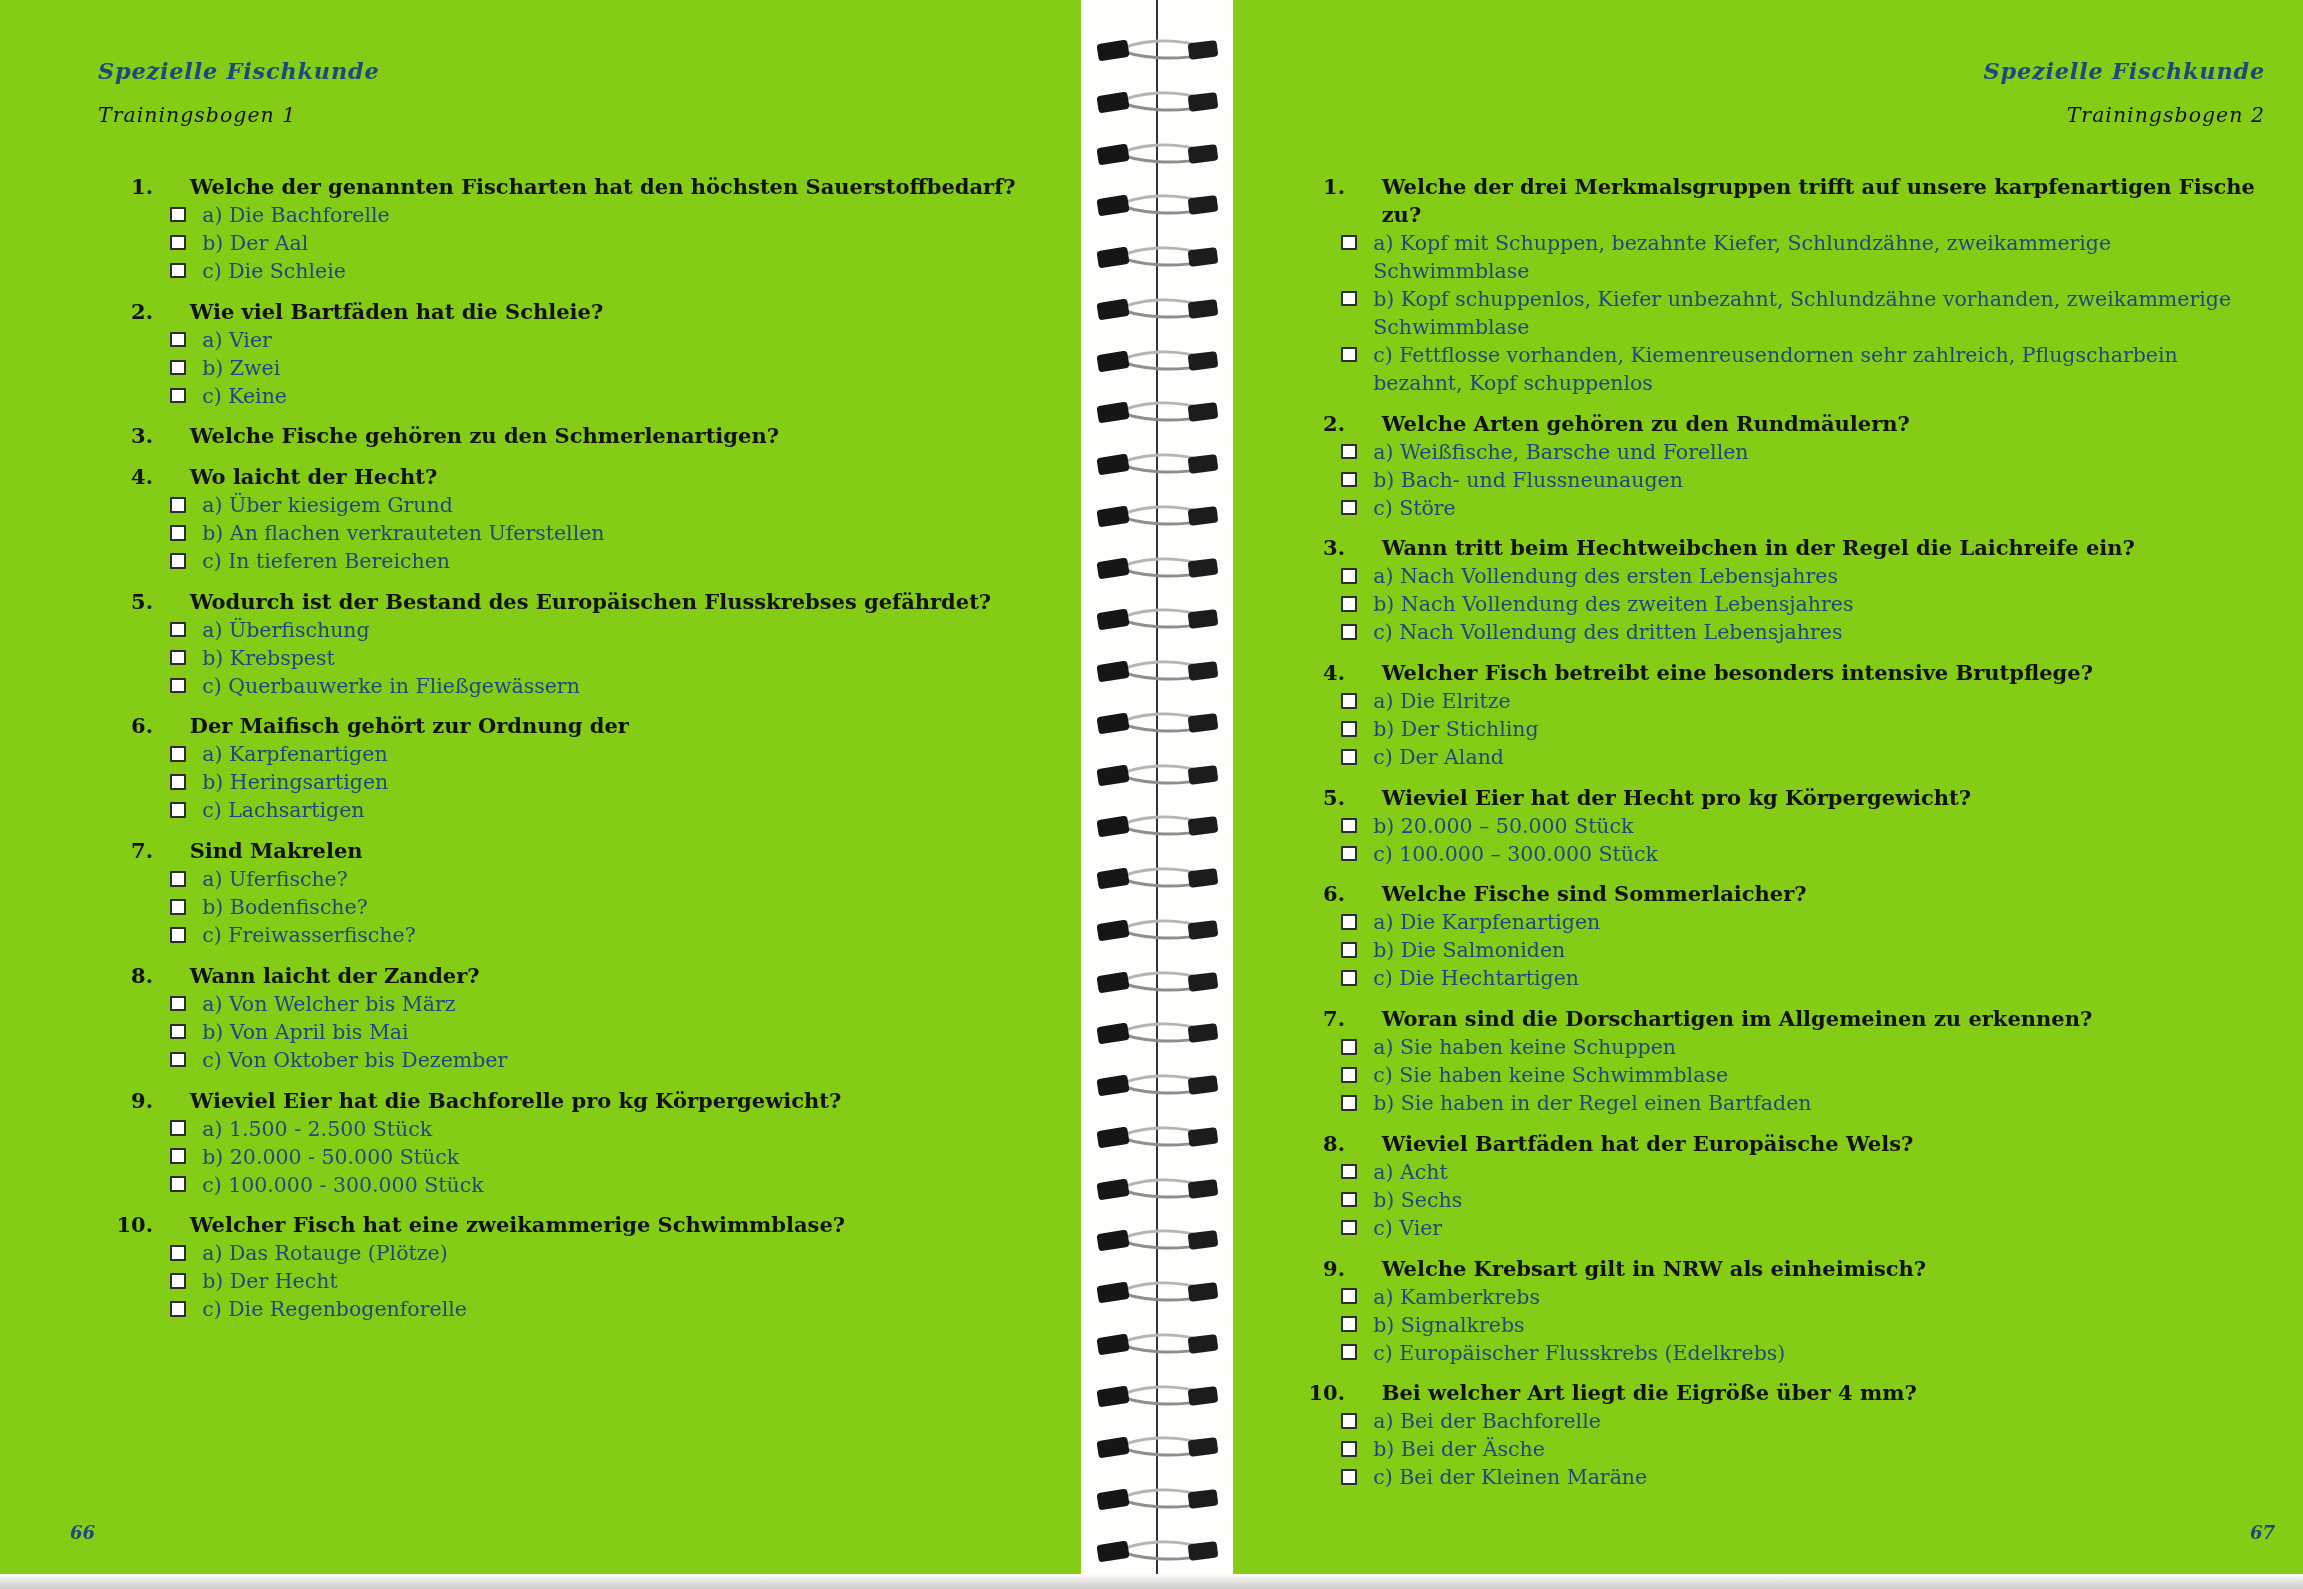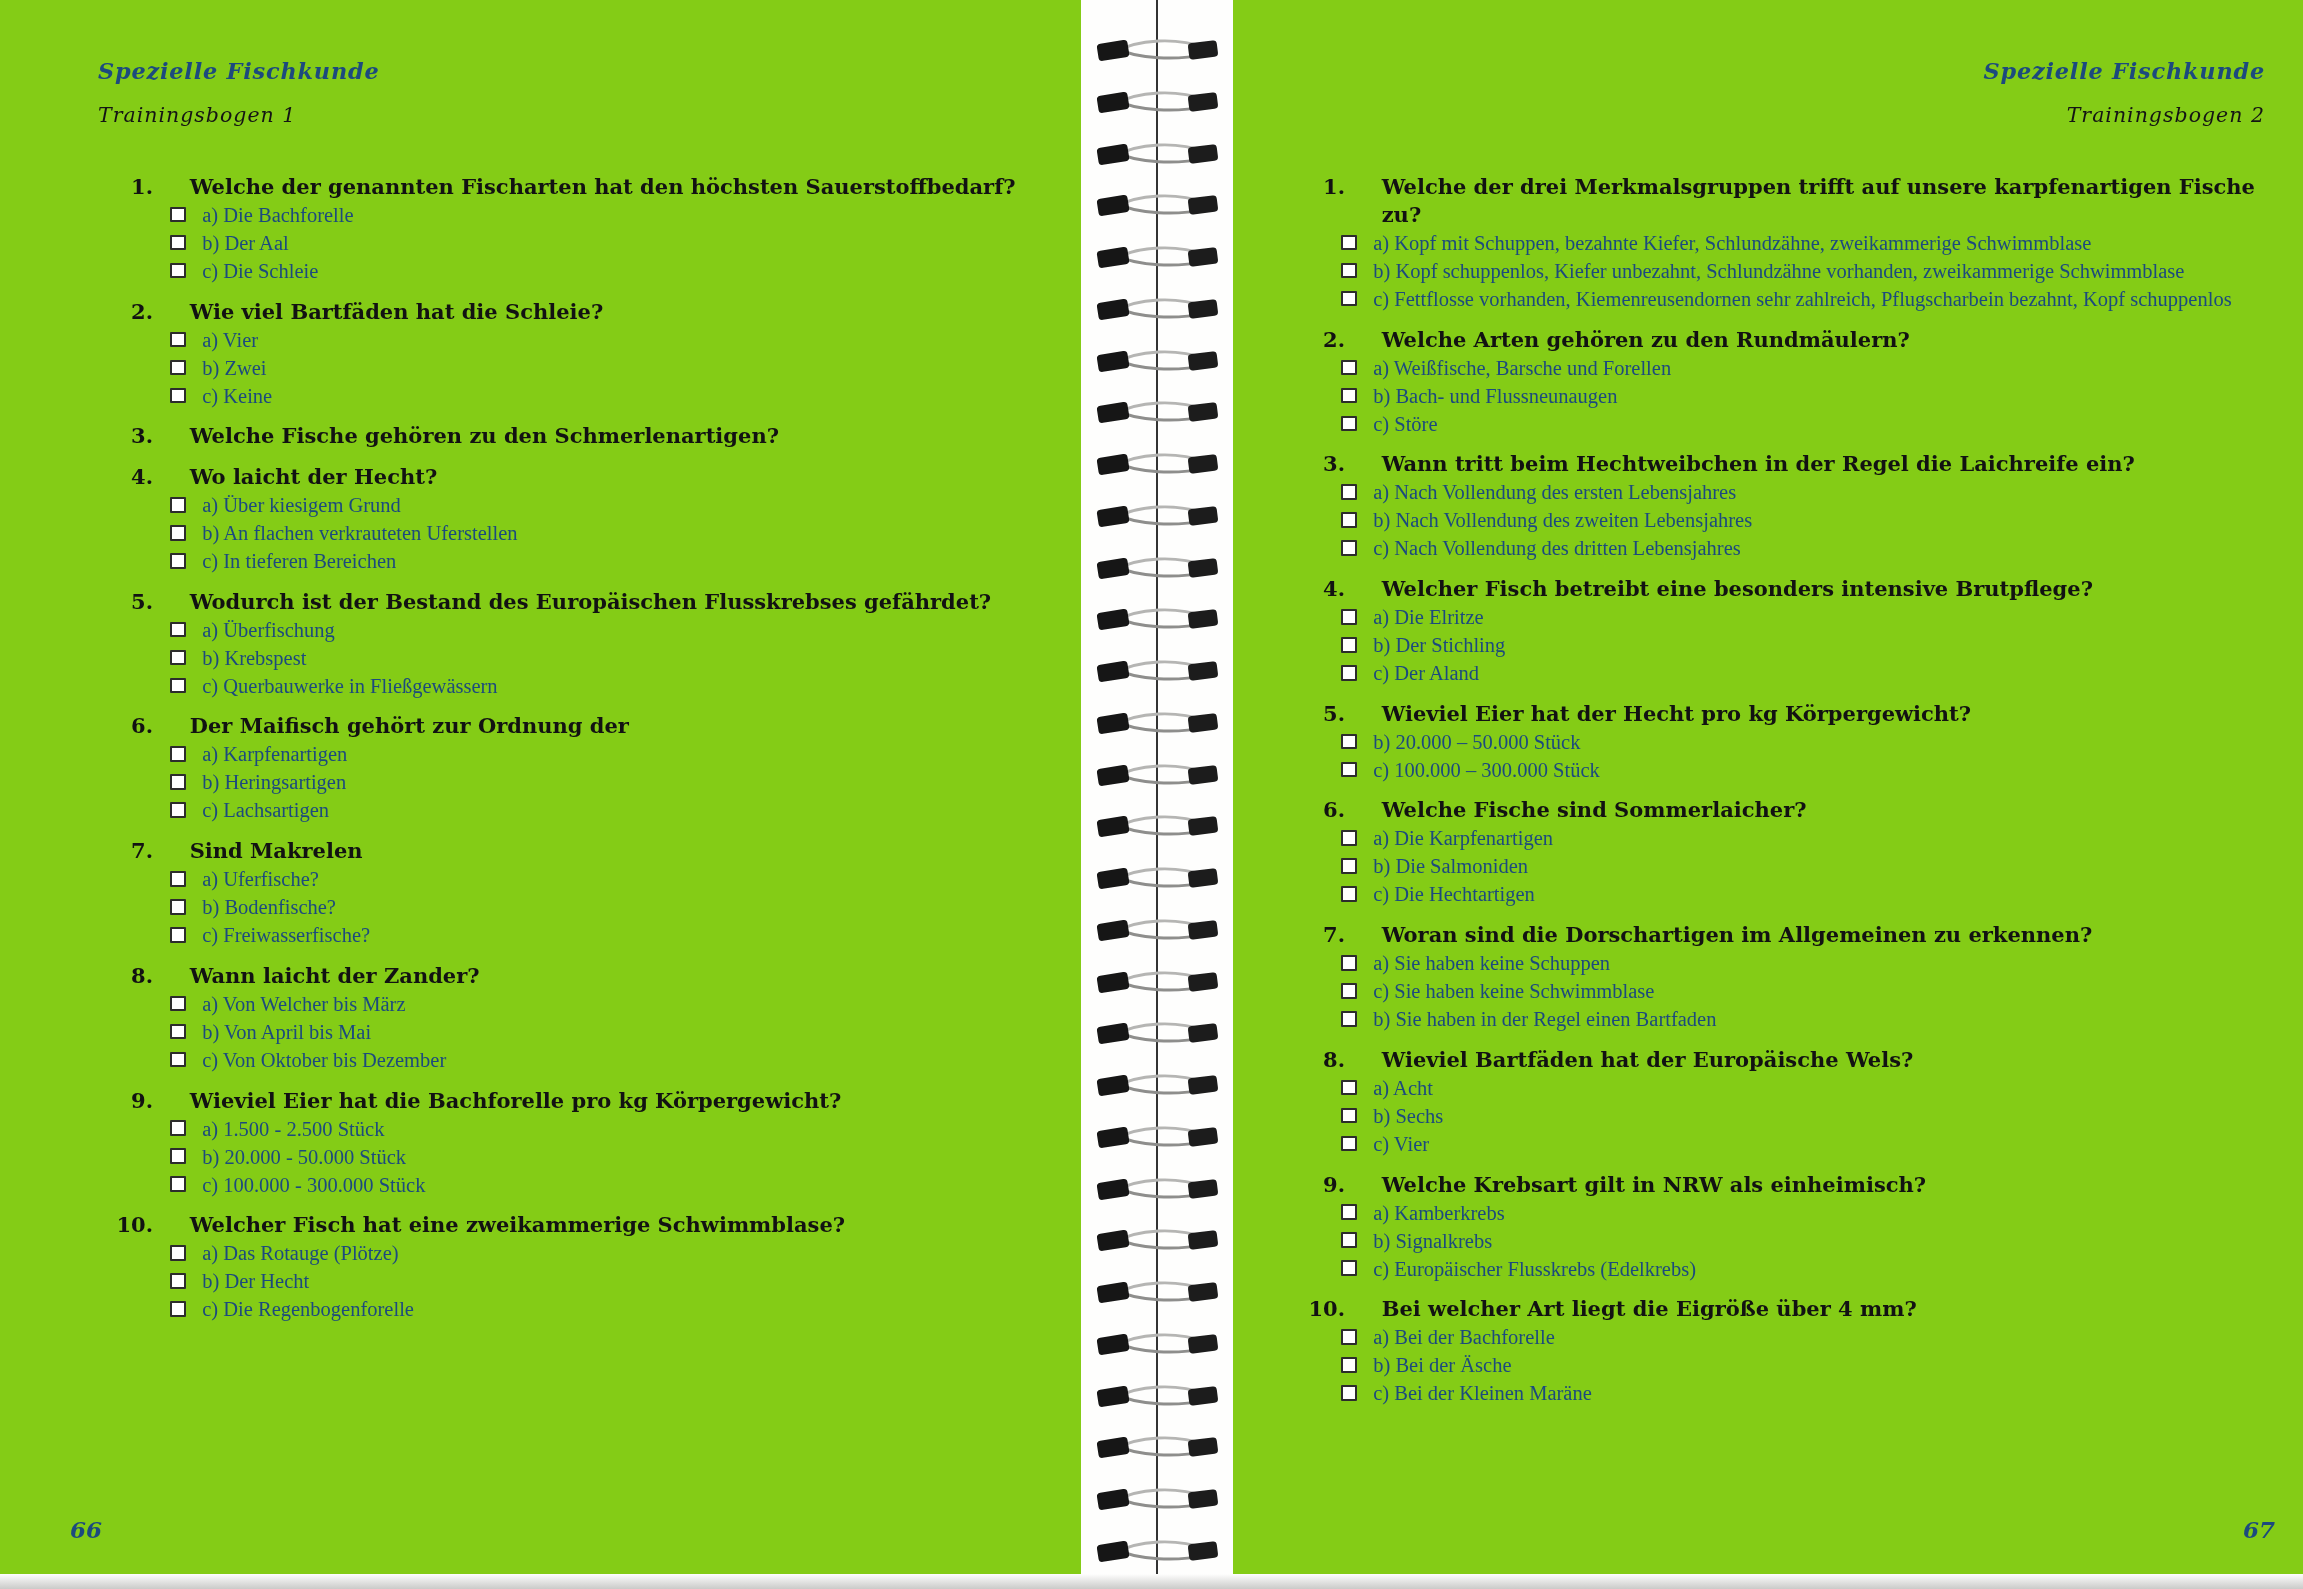--- a/index.html
+++ b/index.html
@@ -26,36 +26,36 @@
   .header-sub {
     font-style:italic; font-size:20.5px; letter-spacing:1px; color:#141414; margin-top:15px;
   }
 
   .questions { margin-top:43px; list-style:none; }
   .question { margin-bottom:12.7px; }
   .q-row { display:flex; font-weight:bold; font-size:21px; line-height:28px; color:#121212; }
   .q-num { flex:none; width:55px; text-align:right; margin-right:11.7px; }
   .q-text { flex:1;margin-left:25px; }
 
-  .answers { margin-left:72px;font-family:Liberation Serif, serif; }
+  .answers { margin-left:72px; }
   .page-right .answers { margin-left:51px; }
   .answer {
     display:flex; align-items:flex-start;
     font-size:20.5px; line-height:28px; color:var(--accent,#1c4a7e);
     cursor:pointer;
   }
   .checkbox {
     flex:none; width:15.6px; height:15.6px; margin:5.9px 16.6px 0 0;
     border:2px solid #2c2c2c; border-radius:1px; background:#fff;
   }
   .answer-label { flex:1; }
 
   .page-number {
     position:absolute; bottom:47px;
-    font-weight:bold; font-style:italic; font-size:23px;
+    font-weight:bold; font-style:italic; font-size:18px;
     color:var(--accent,#1c4a7e);
   }
   .page-left  .page-number { left:70px; }
   .page-right .page-number { right:29px;font-style:italic; }
 
   
   .binding { position:absolute; left:1081px; top:0; width:152px; height:100%; background:#fefefd; }
   .binding-line { position:absolute; left:75px; top:0; width:2px; height:100%; background:#333; }
   .coils {
     position:absolute; left:13.7px; top:0; width:125px; height:100%;

